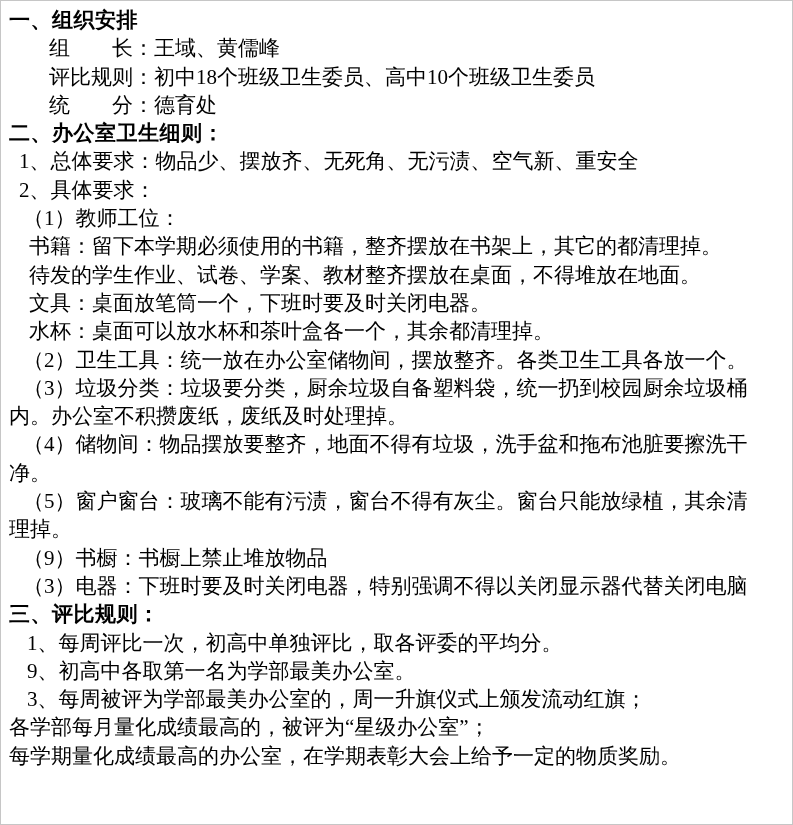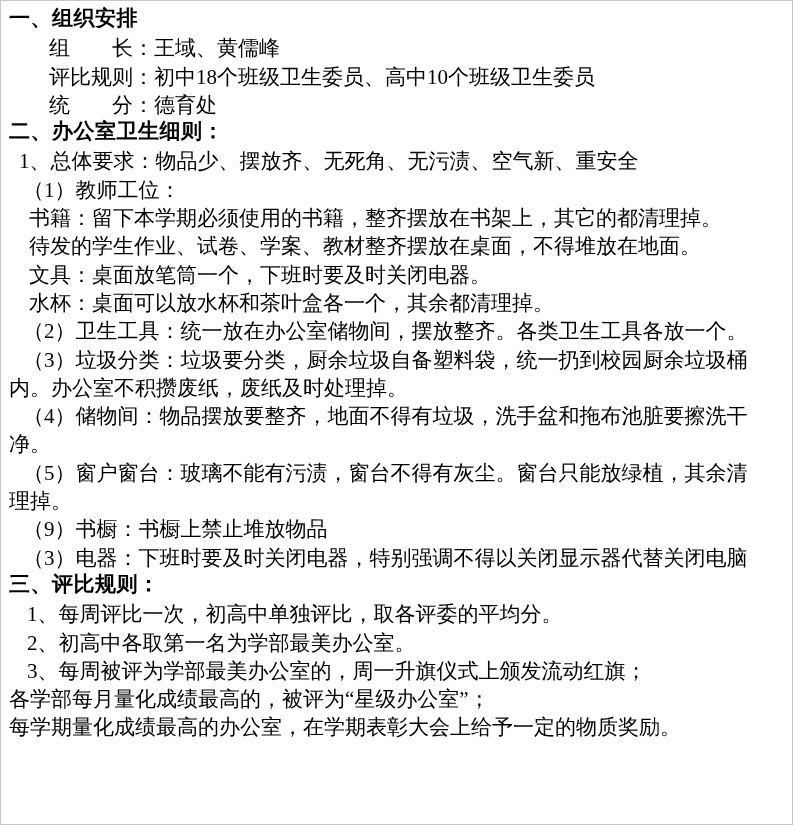--- a/index.html
+++ b/index.html
@@ -17,21 +17,21 @@
     font-size: 21px;
     line-height: 28.3px;
   }
   .doc p, .doc h2 {
     margin: 0;
     padding: 0;
     font-size: 21px;
     line-height: 28.3px;
   }
   .sec-heading {
-    font-family: Liberation Mono, monospace;
+    font-family: Liberation Sans, sans-serif;
     font-weight: 700;
     letter-spacing: 0.5px;
   }
   .ind-label { text-indent: 40px; }  
   .ind-num2  { text-indent: 10px; }  
   .ind-paren { text-indent: 14px; }  
   .ind-sub   { text-indent: 20px; }  
   .ind-num3  { text-indent: 18px; }  
   .ind-flush { text-indent: 0; }     
 </style>
@@ -40,32 +40,33 @@
 
 <div class="doc">
 
   <h2 class="sec-heading">一、组织安排</h2>
   <p class="ind-label">组　　长：王域、黄儒峰</p>
   <p class="ind-label">评比规则：初中18个班级卫生委员、高中10个班级卫生委员</p>
   <p class="ind-label">统　　分：德育处</p>
 
   <h2 class="sec-heading">二、办公室卫生细则：</h2>
   <p class="ind-num2">1、总体要求：物品少、摆放齐、无死角、无污渍、空气新、重安全</p>
+  <p class="ind-num2">2、具体要求：</p>
   <p class="ind-paren">（1）教师工位：</p>
   <p class="ind-sub">书籍：留下本学期必须使用的书籍，整齐摆放在书架上，其它的都清理掉。</p>
   <p class="ind-sub">待发的学生作业、试卷、学案、教材整齐摆放在桌面，不得堆放在地面。</p>
   <p class="ind-sub">文具：桌面放笔筒一个，下班时要及时关闭电器。</p>
   <p class="ind-sub">水杯：桌面可以放水杯和茶叶盒各一个，其余都清理掉。</p>
   <p class="ind-paren">（2）卫生工具：统一放在办公室储物间，摆放整齐。各类卫生工具各放一个。</p>
   <p class="ind-paren">（3）垃圾分类：垃圾要分类，厨余垃圾自备塑料袋，统一扔到校园厨余垃圾桶内。办公室不积攒废纸，废纸及时处理掉。</p>
   <p class="ind-paren">（4）储物间：物品摆放要整齐，地面不得有垃圾，洗手盆和拖布池脏要擦洗干净。</p>
   <p class="ind-paren">（5）窗户窗台：玻璃不能有污渍，窗台不得有灰尘。窗台只能放绿植，其余清理掉。</p>
   <p class="ind-paren">（9）书橱：书橱上禁止堆放物品</p>
   <p class="ind-paren">（3）电器：下班时要及时关闭电器，特别强调不得以关闭显示器代替关闭电脑</p>
 
   <h2 class="sec-heading">三、评比规则：</h2>
   <p class="ind-num3">1、每周评比一次，初高中单独评比，取各评委的平均分。</p>
-  <p class="ind-num3">2、初高中各取第一名为学部最美办公室。</p>
+  <p class="ind-num3">9、初高中各取第一名为学部最美办公室。</p>
   <p class="ind-num3">3、每周被评为学部最美办公室的，周一升旗仪式上颁发流动红旗；</p>
   <p class="ind-flush">各学部每月量化成绩最高的，被评为“星级办公室”；</p>
   <p class="ind-flush">每学期量化成绩最高的办公室，在学期表彰大会上给予一定的物质奖励。</p>
 
 </div>
 
 </body></html>

